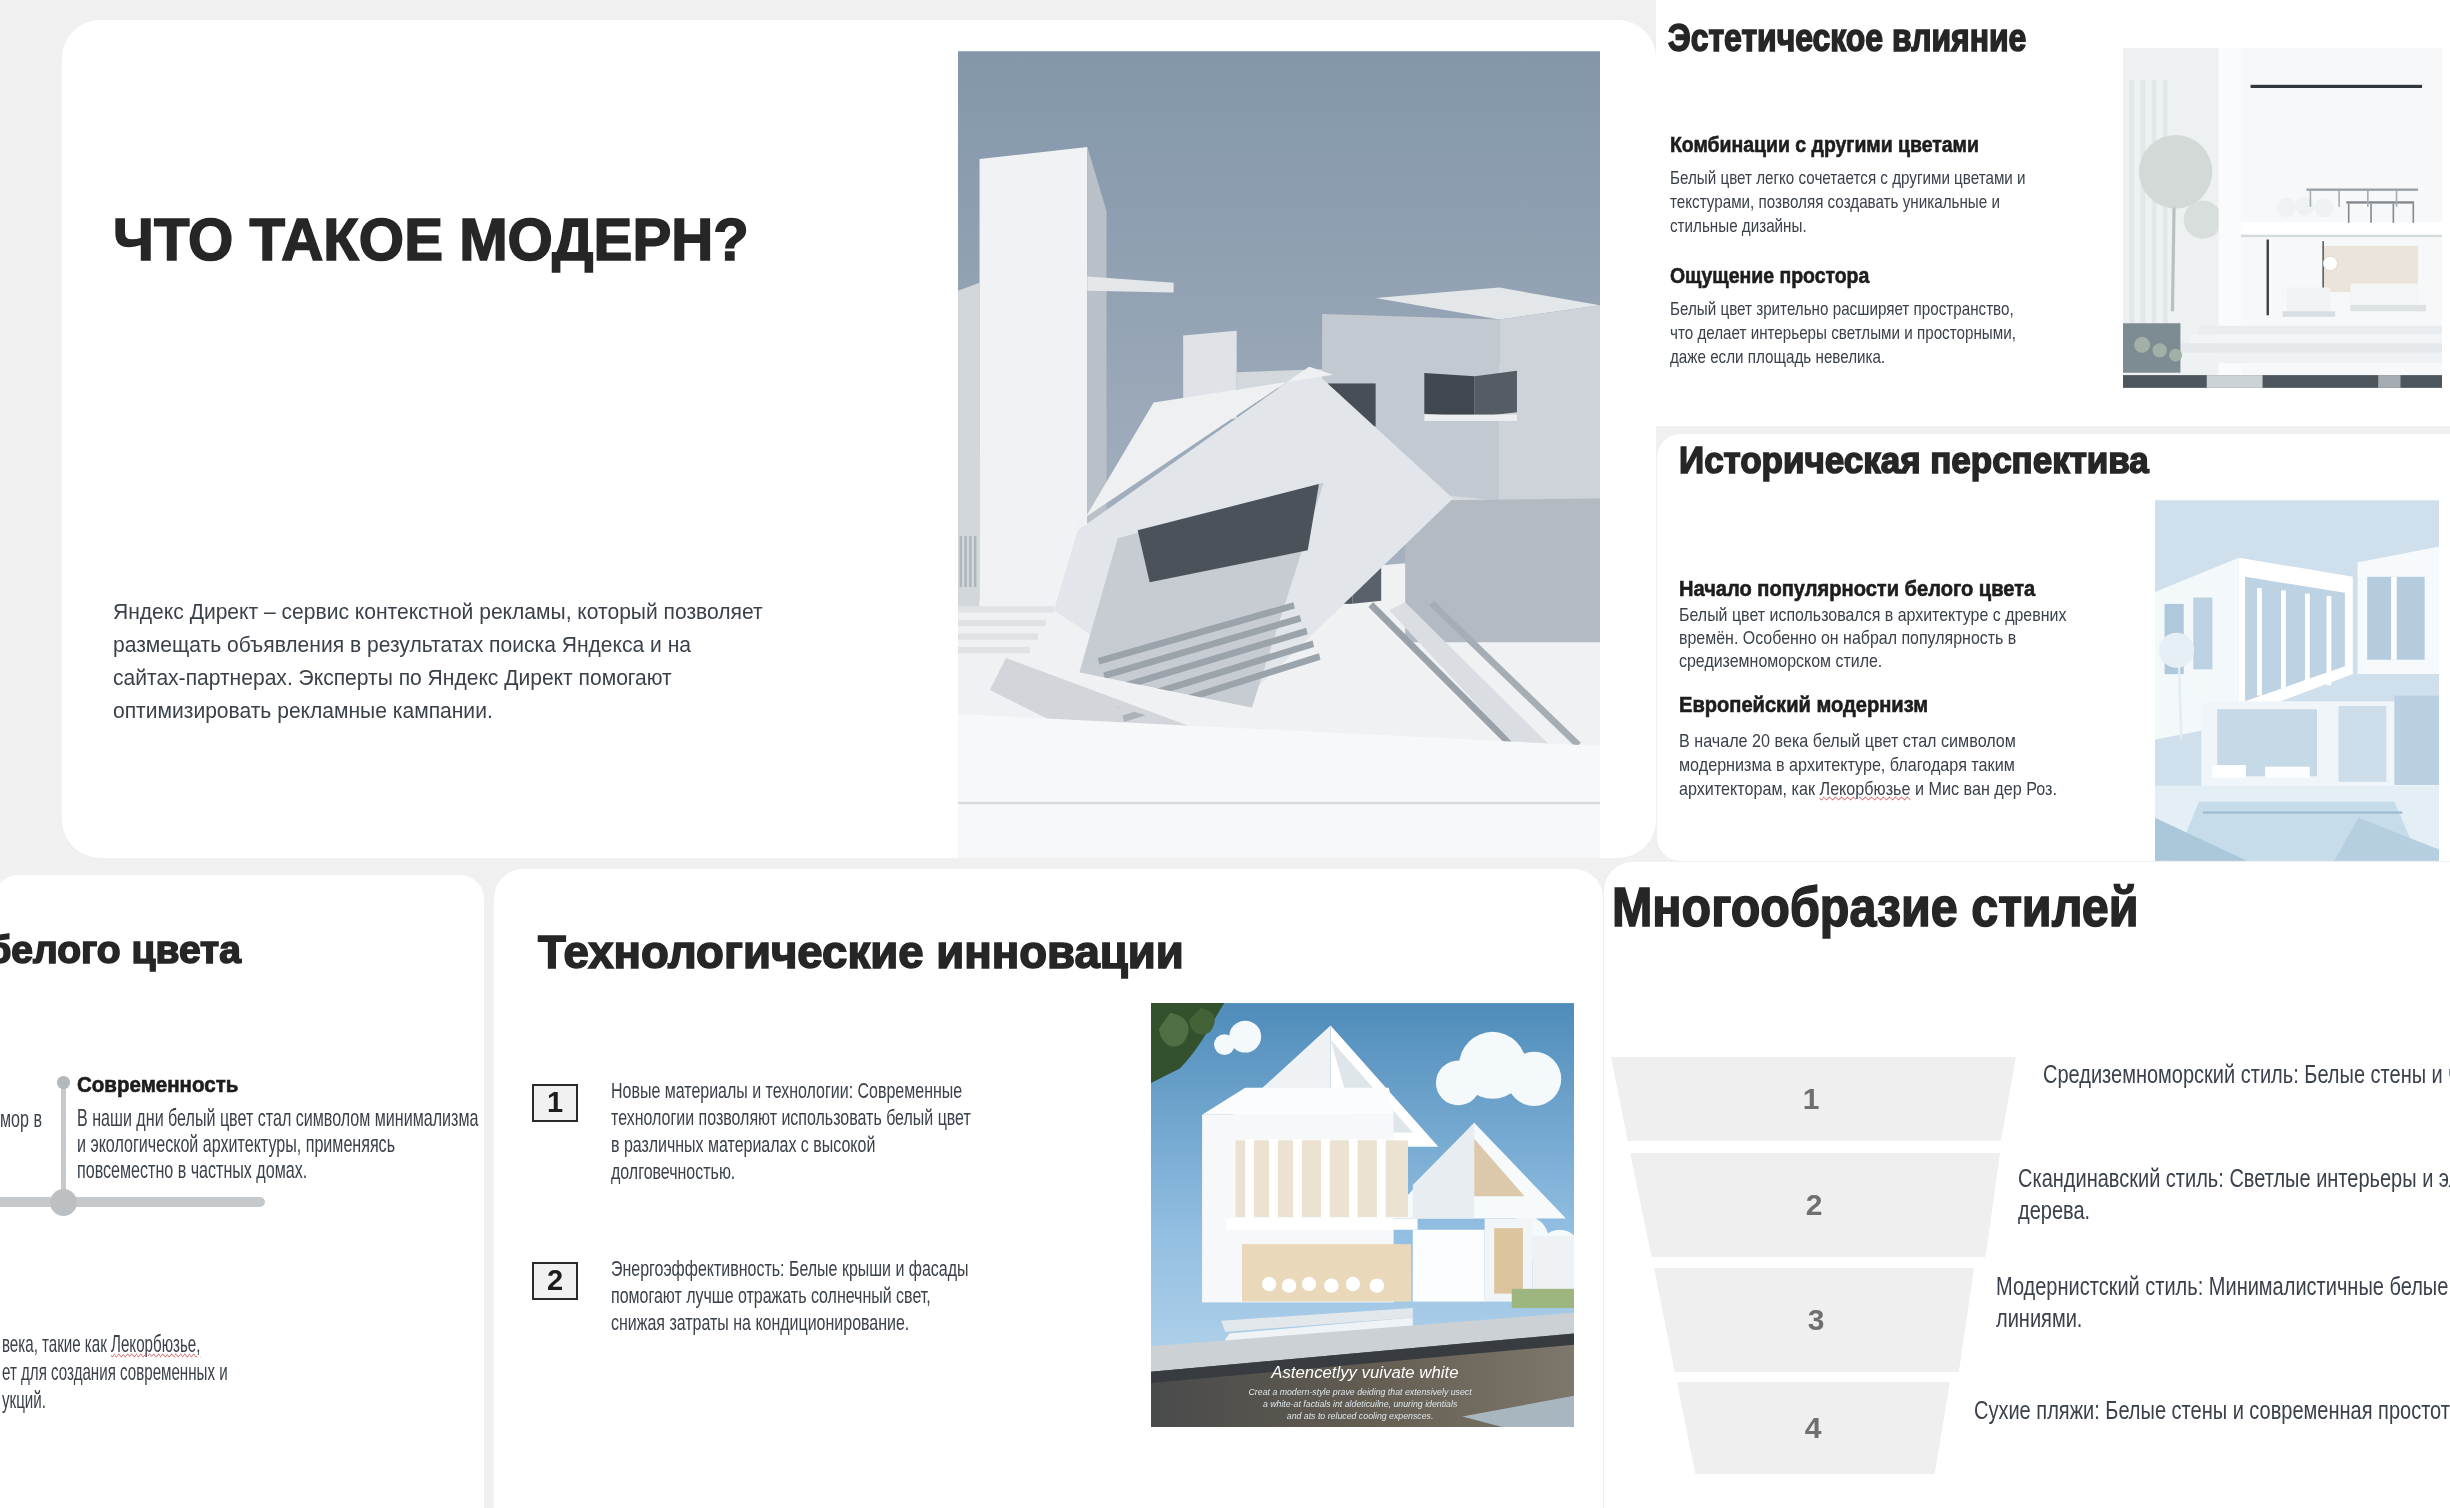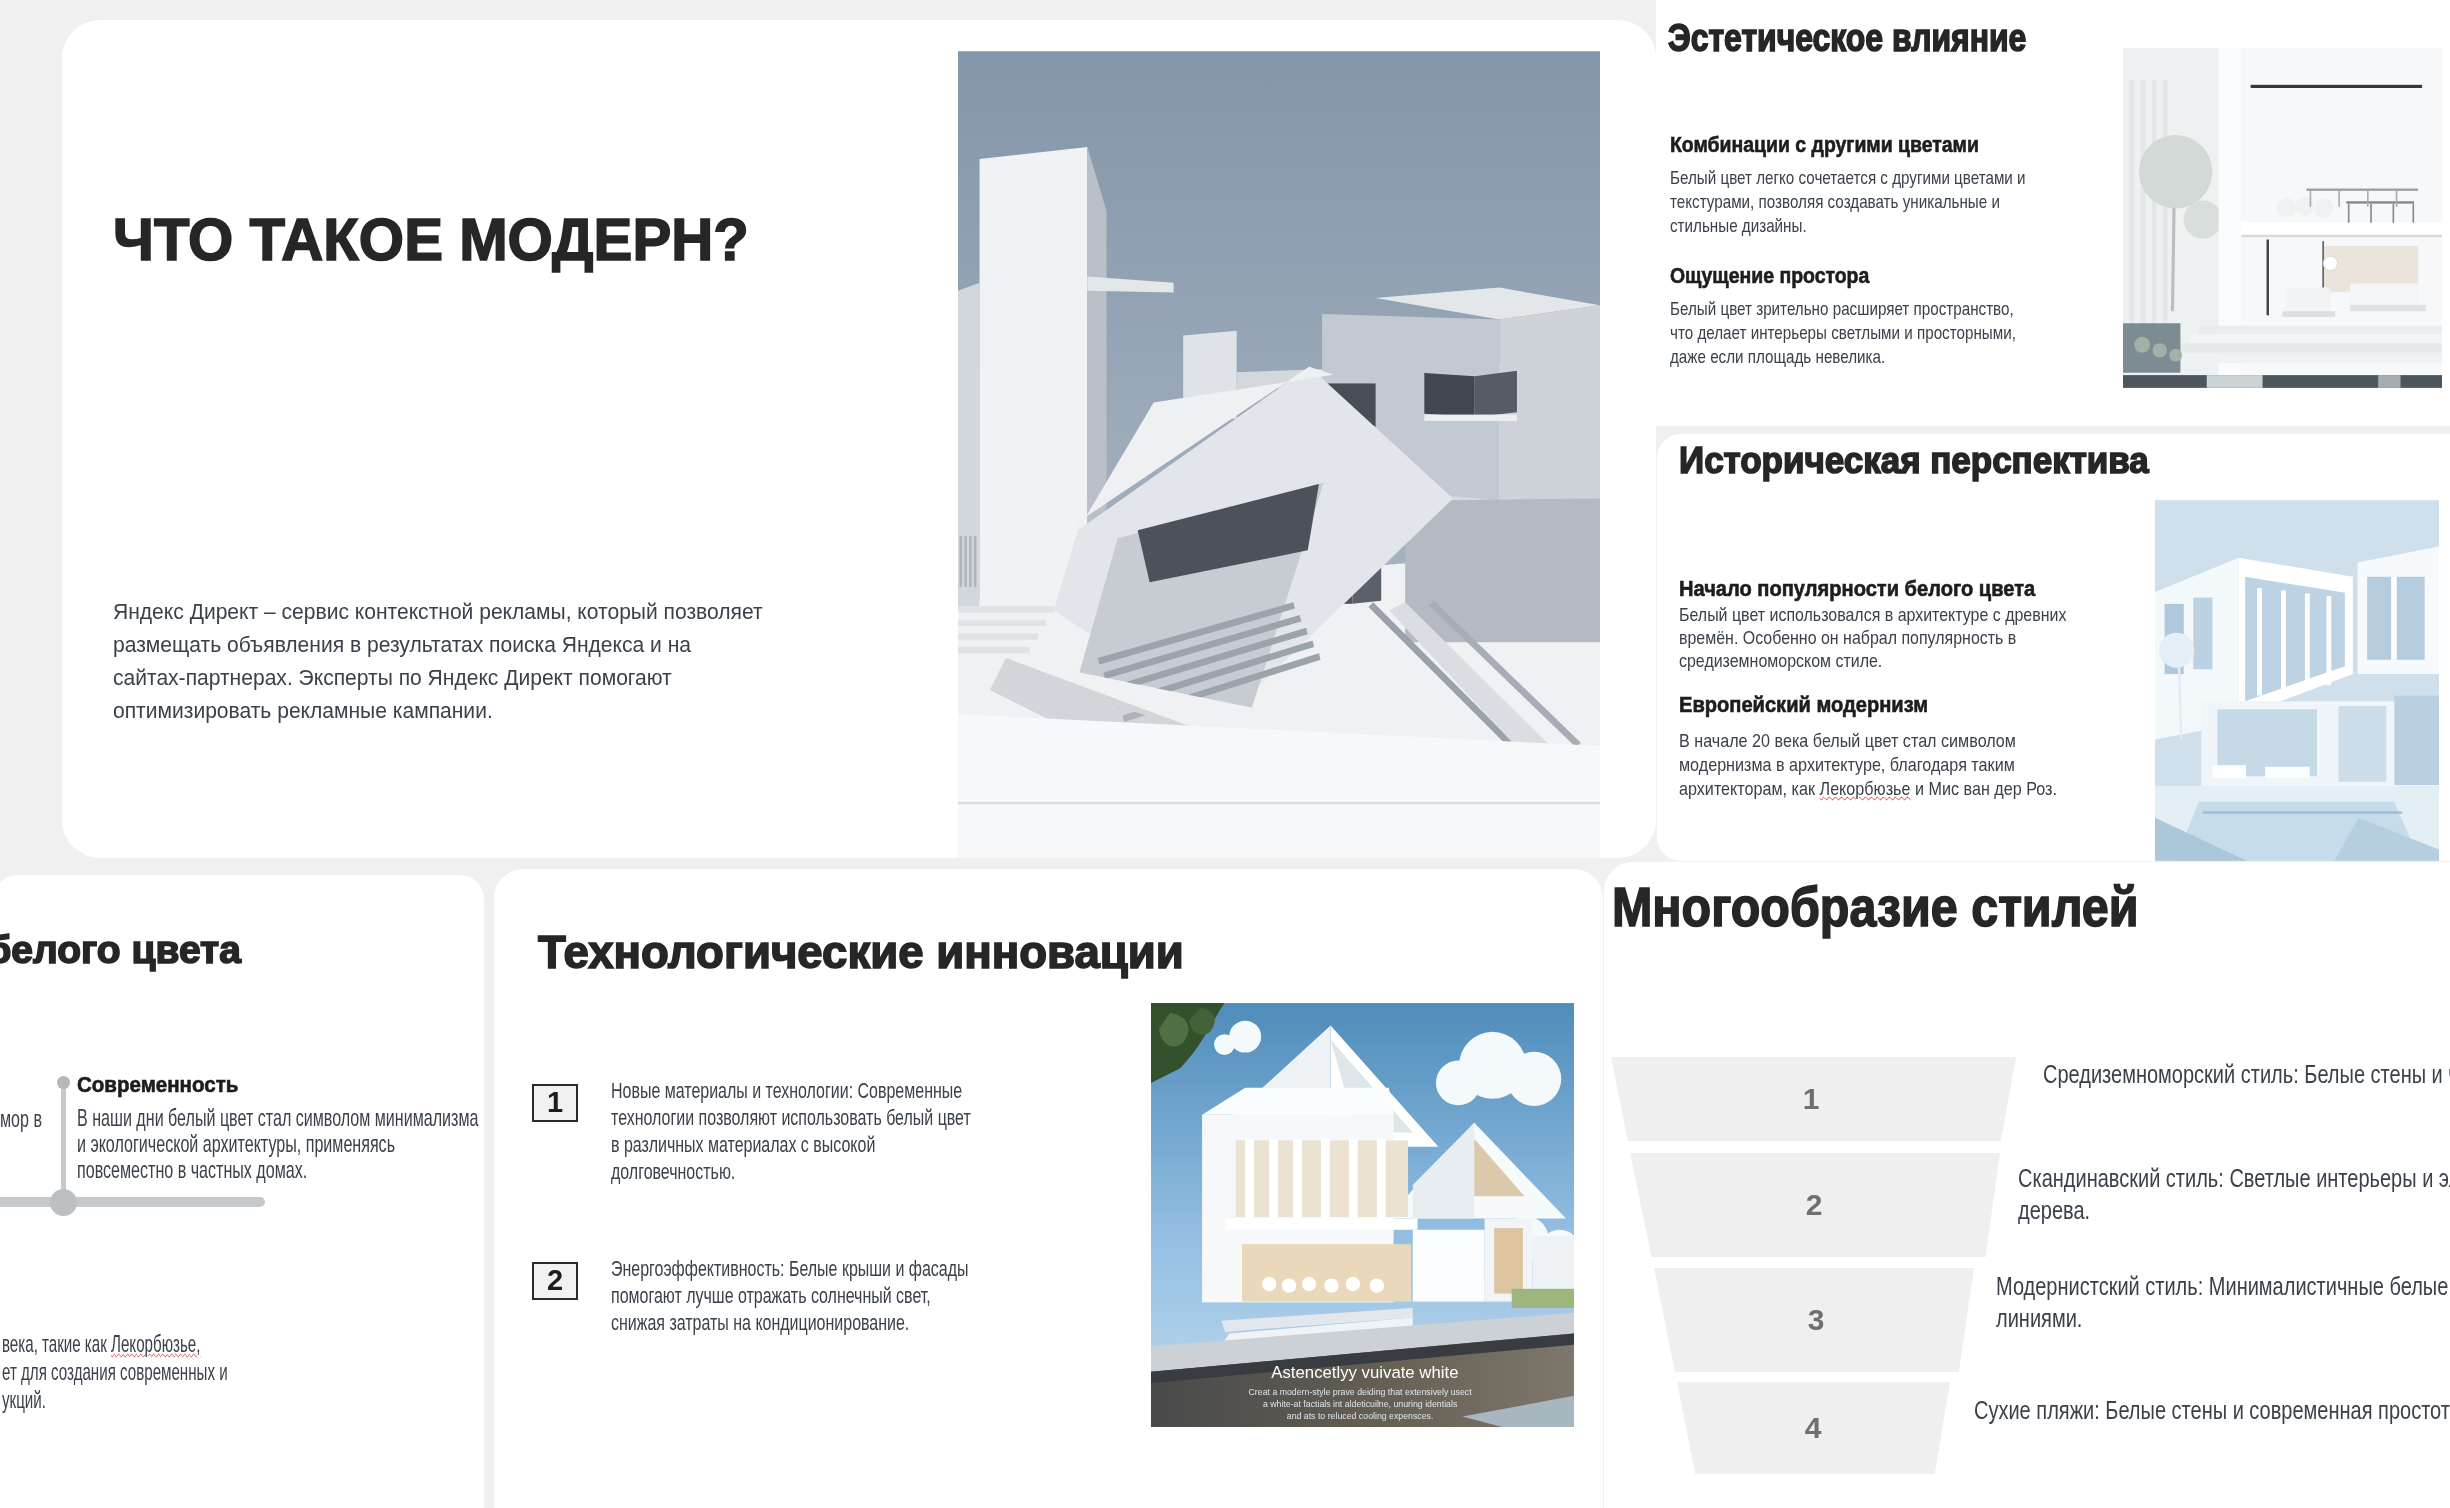--- a/index.html
+++ b/index.html
@@ -270,21 +270,21 @@
   <div class="hh" style="left:538px;top:926px;font-size:46px;transform:scale(0.99,1);">Технологические инновации</div>
 
   <div class="abs" style="left:532px;top:1084px;width:46px;height:38px;background:#f1f1f1;border:2.4px solid #2a2a2a;box-sizing:border-box;color:#1c1c1c;font-weight:bold;font-size:29px;text-align:center;line-height:33px;">1</div>
 
   <div class="body" style="left:611px;top:1077px;font-size:21.6px;line-height:27px;transform:scale(0.74,1);">Новые материалы и технологии: Современные<br>технологии позволяют использовать белый цвет<br>в различных материалах с высокой<br>долговечностью.</div>
 
   <div class="abs" style="left:532px;top:1262px;width:46px;height:38px;background:#f1f1f1;border:2.4px solid #2a2a2a;box-sizing:border-box;color:#1c1c1c;font-weight:bold;font-size:29px;text-align:center;line-height:33px;">2</div>
 
   <div class="body" style="left:611px;top:1255px;font-size:21.6px;line-height:27px;transform:scale(0.74,1);">Энергоэффективность: Белые крыши и фасады<br>помогают лучше отражать солнечный свет,<br>снижая затраты на кондиционирование.</div>
 
-  <div class="abs" style="left:1151px;top:1003px;width:423px;height:424px;">
+  <div class="abs" style="left:1151px;top:1003px;width:423px;height:424px;font-style:italic;">
     <svg width="423" height="424" viewBox="0 0 530 531">
       <defs>
         <linearGradient id="skyE" x1="0" y1="0" x2="0" y2="1">
           <stop offset="0" stop-color="#4f8cba"></stop>
           <stop offset="0.55" stop-color="#93bfe2"></stop>
           <stop offset="1" stop-color="#c0daee"></stop>
         </linearGradient>
         <linearGradient id="roadE" x1="0" y1="0" x2="1" y2="0">
           <stop offset="0" stop-color="#494a4b"></stop>
           <stop offset="0.5" stop-color="#625c51"></stop>

